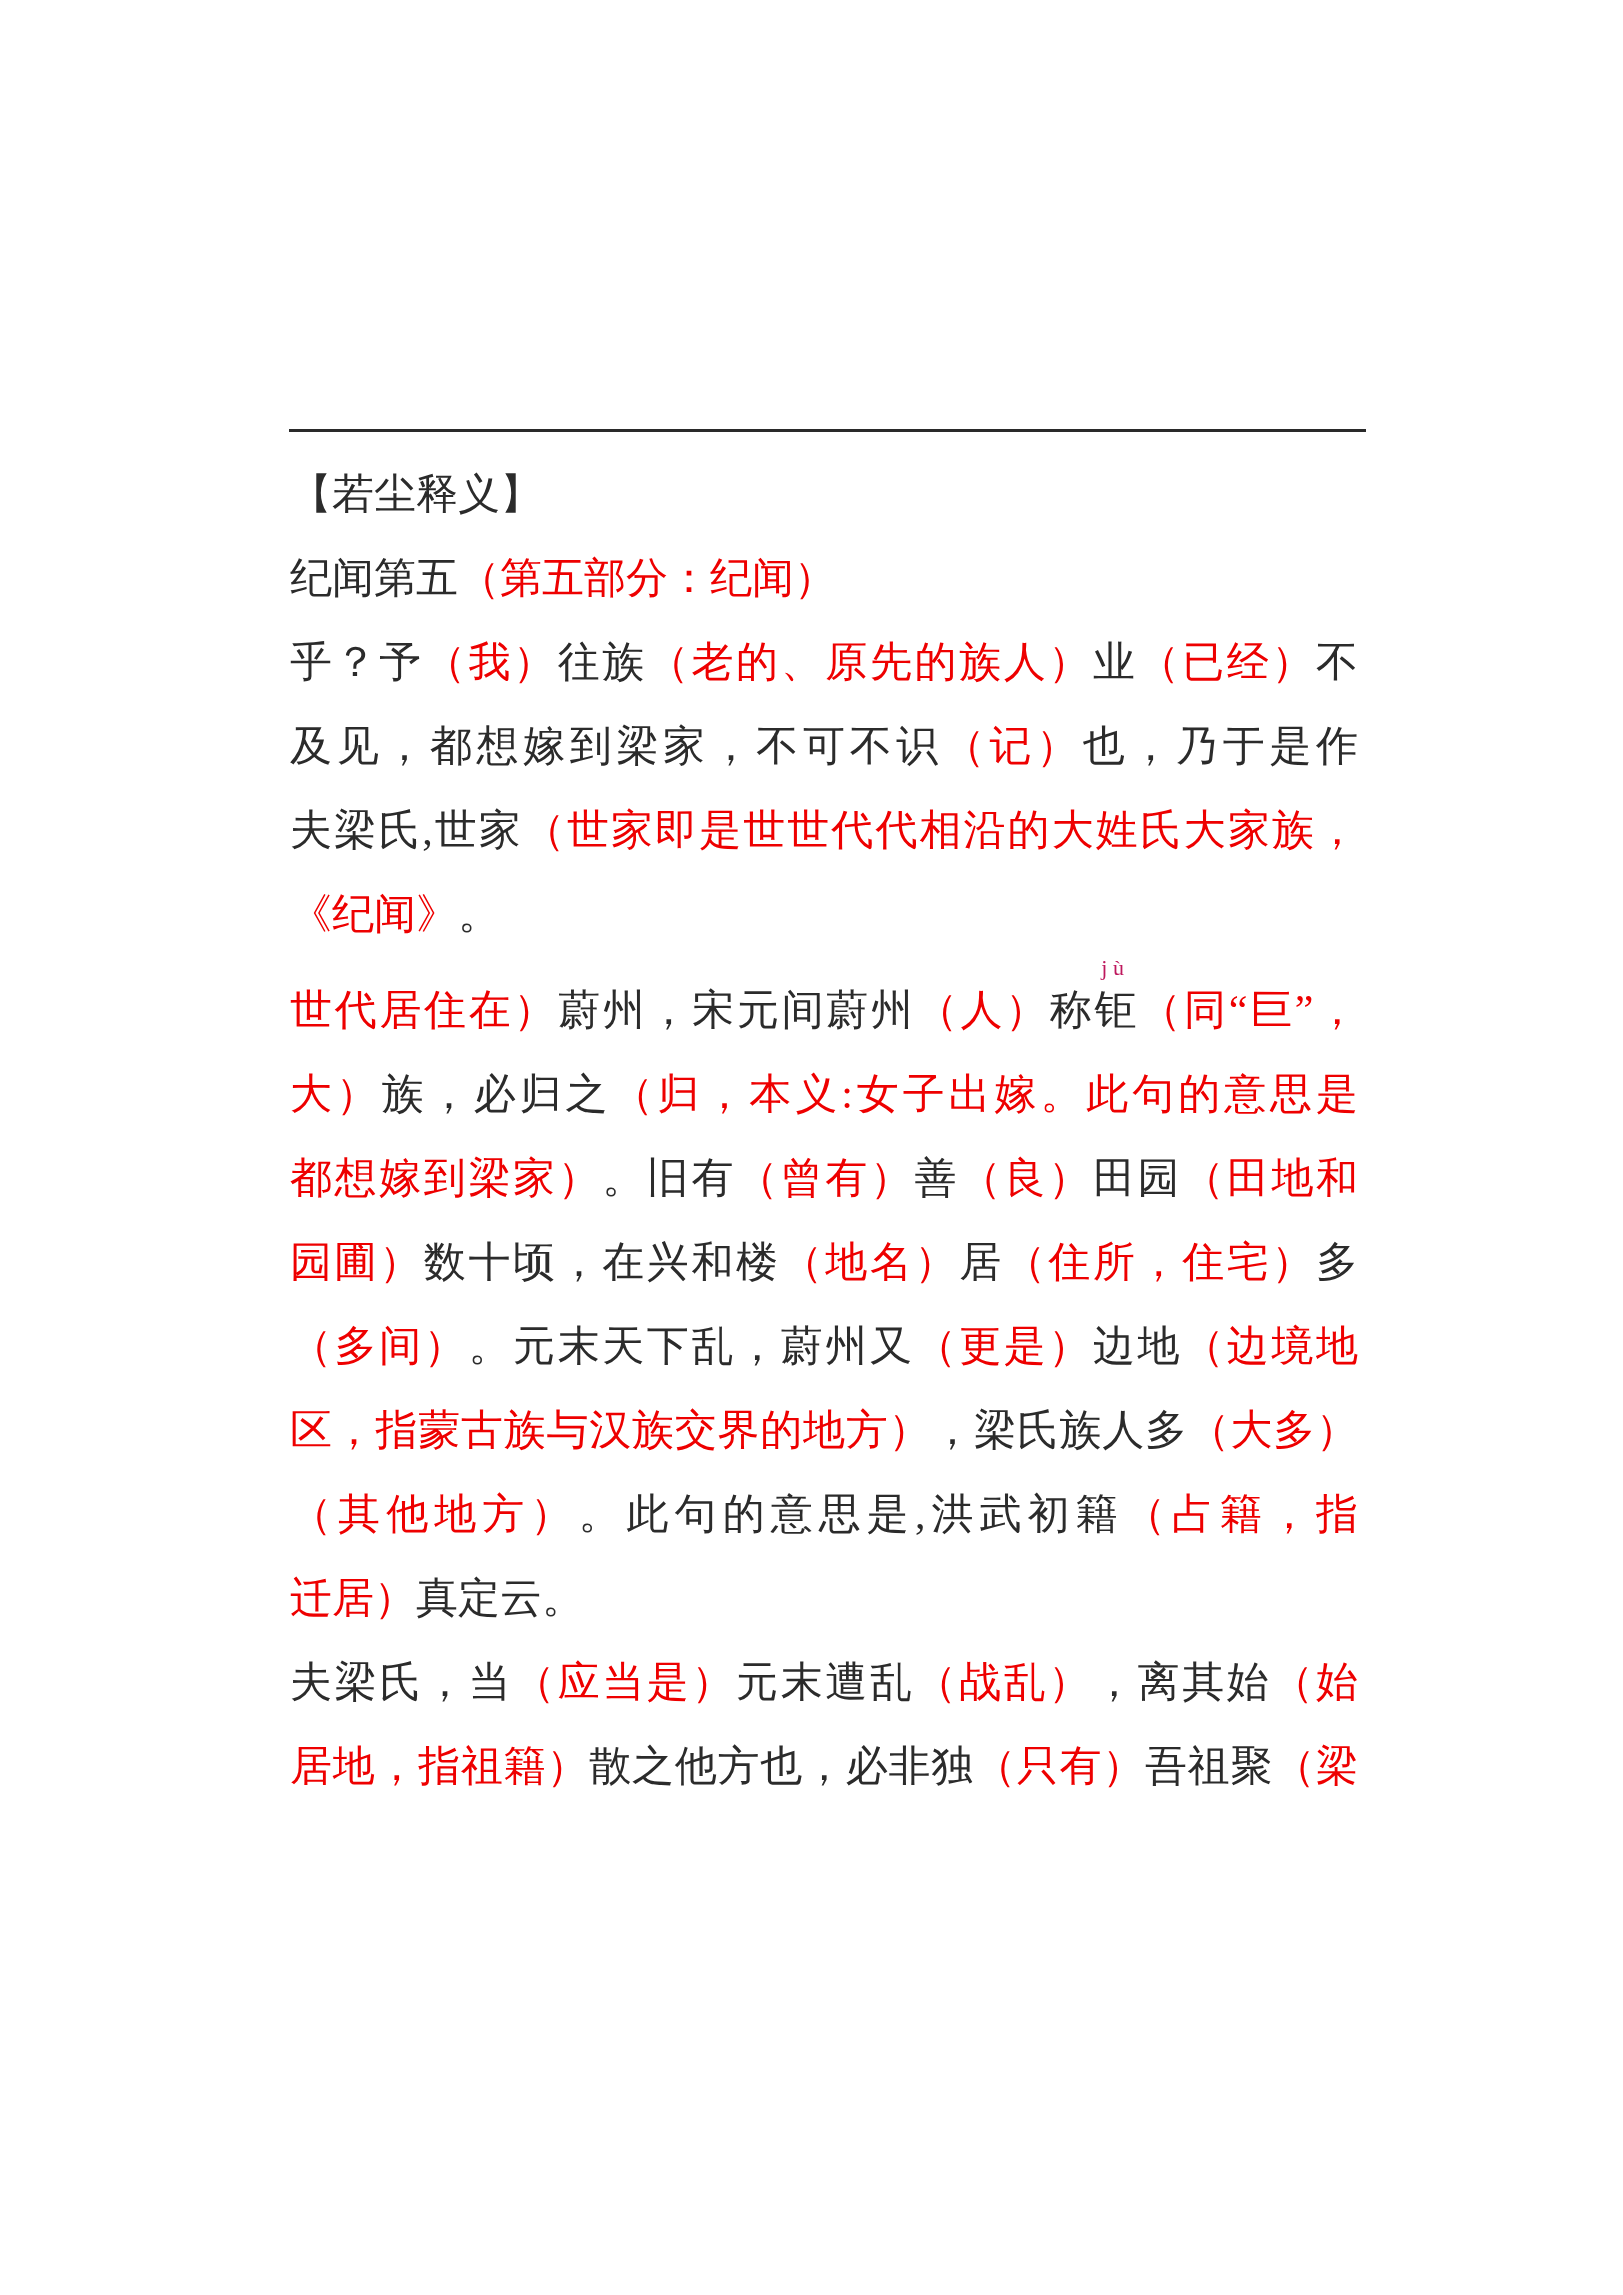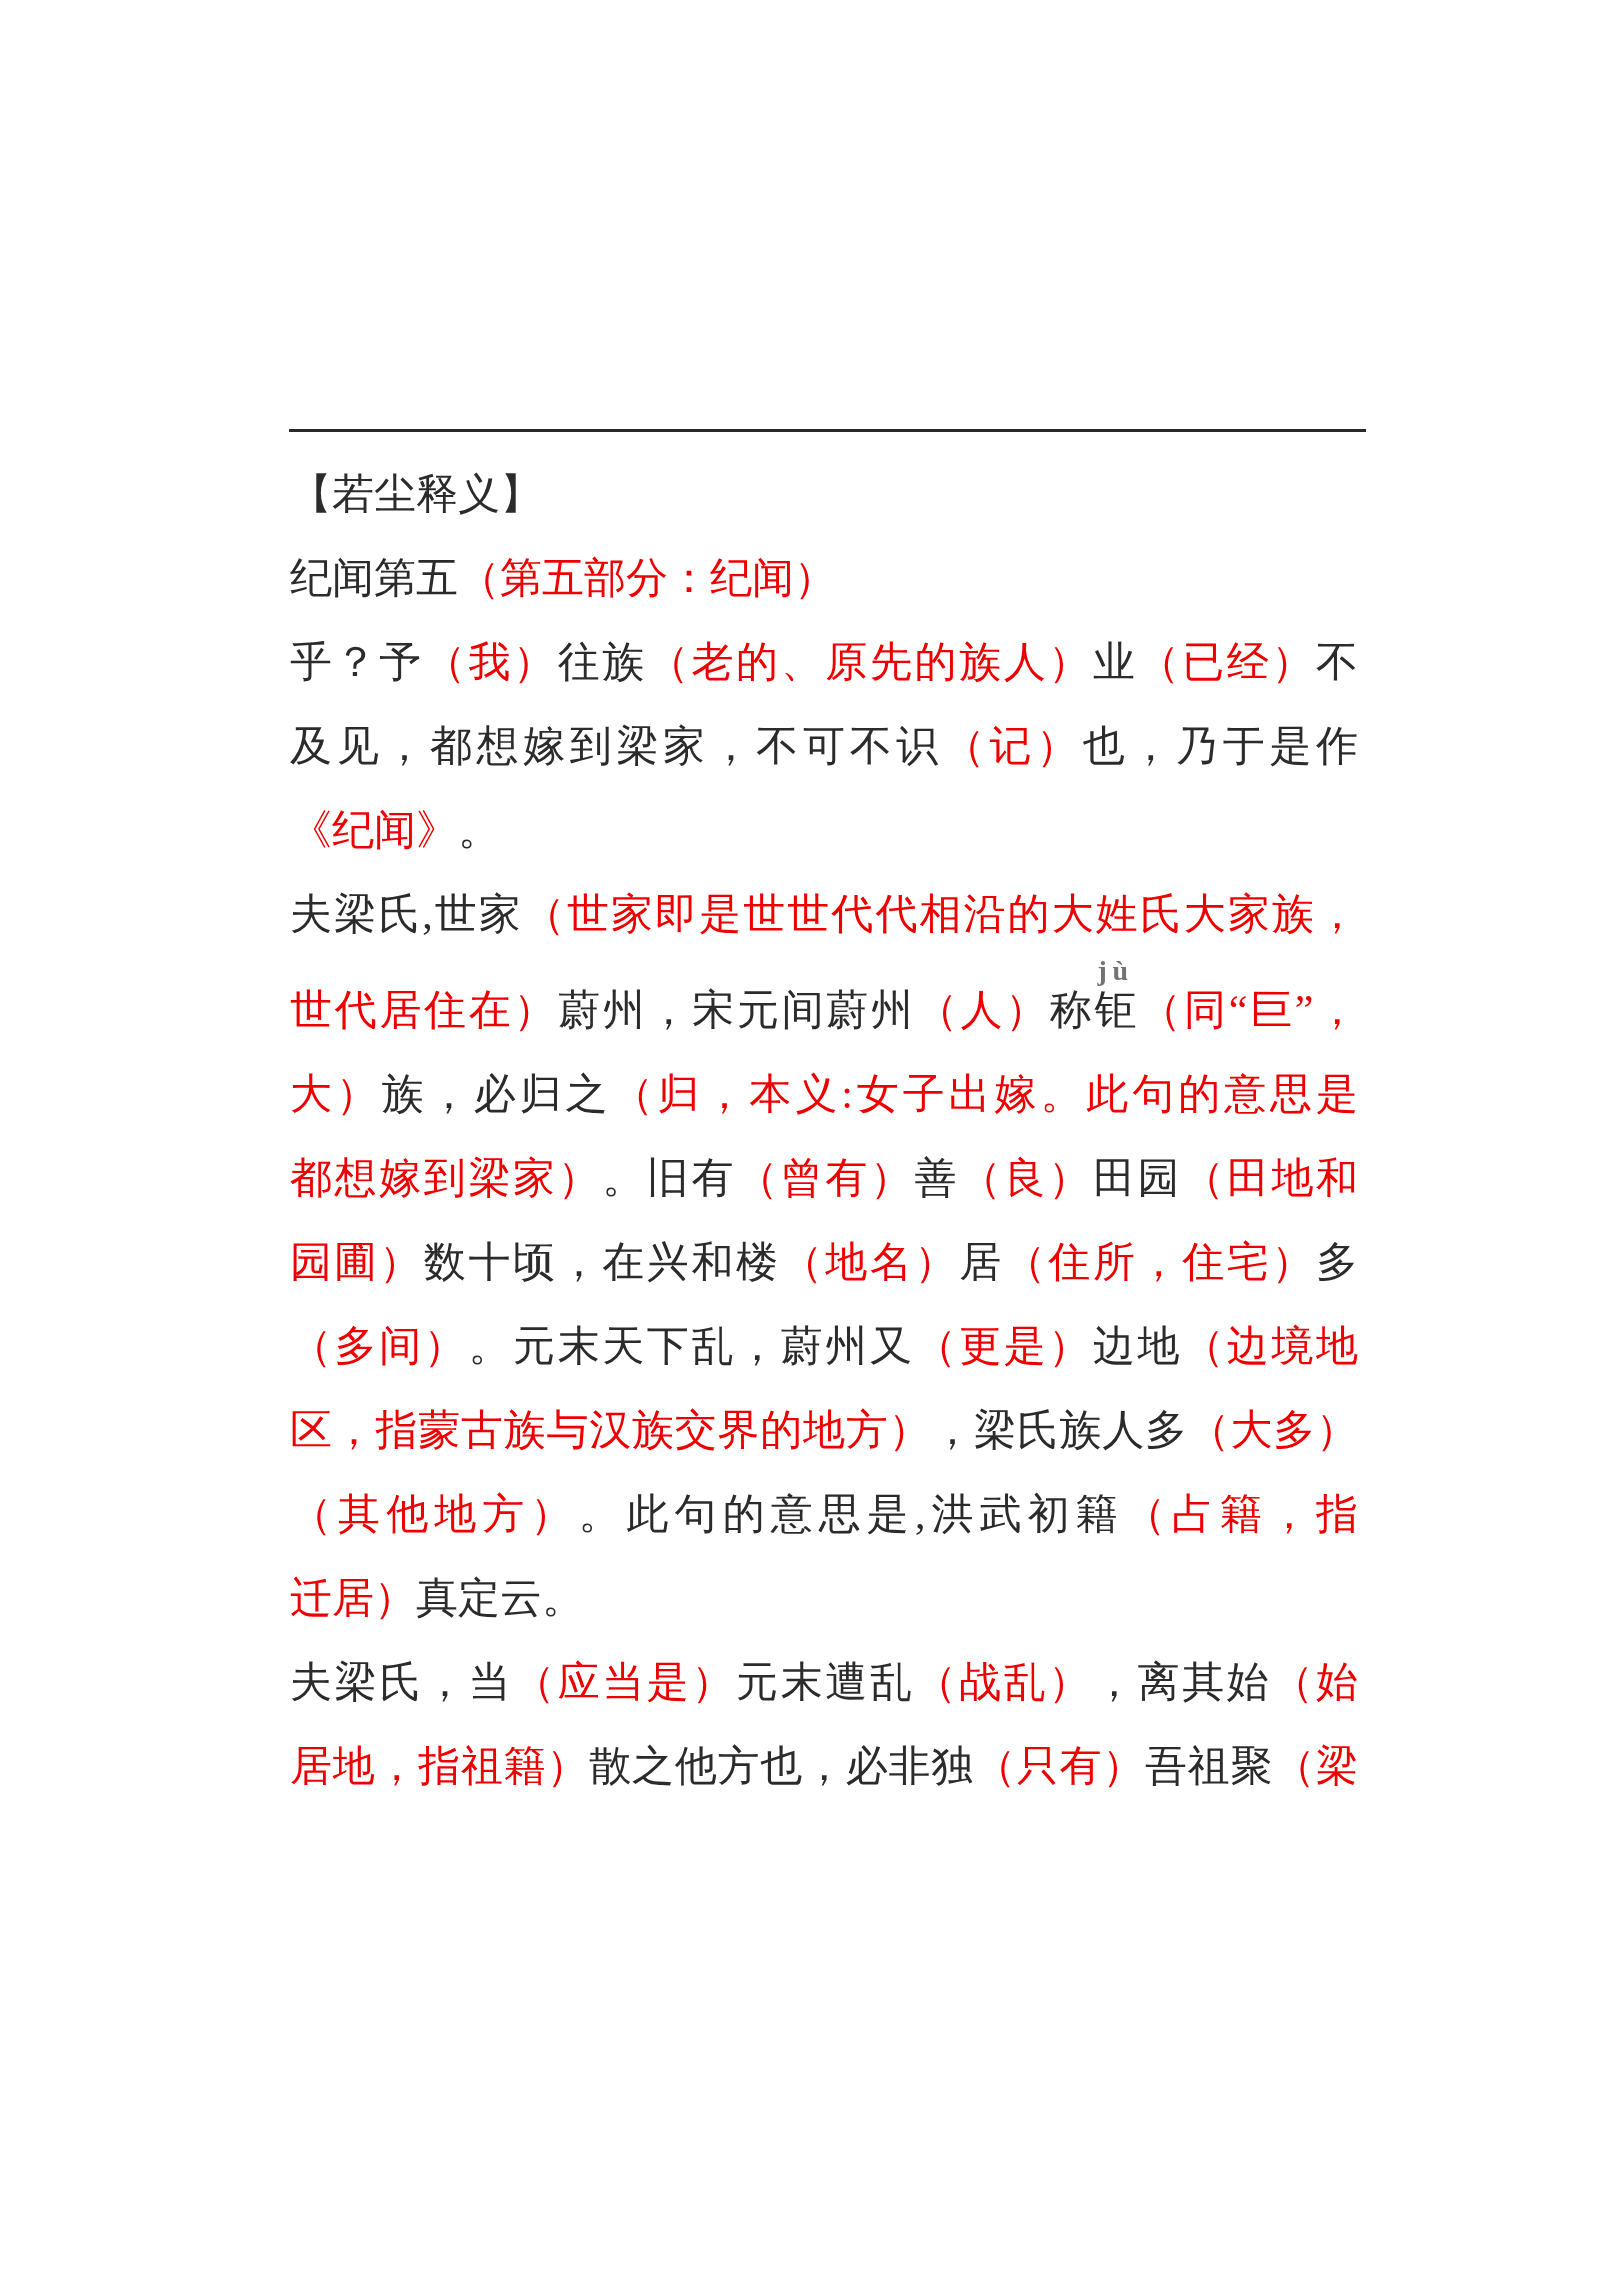--- a/index.html
+++ b/index.html
@@ -60,40 +60,40 @@
     position: relative;
     display: inline-block;
     line-height: normal;
     vertical-align: baseline;
   }
   .py {
     position: absolute;
     left: 50%;
     transform: translateX(-50%);
     top: -24.5px;
-    font-size: 28px;
+    font-size: 22px;
     line-height: 1;
     letter-spacing: 5.7px;
-    font-weight: 700;
-    color: #737373;
+    font-weight: 400;
+    color: #be185d;
     white-space: nowrap;
   }
 </style>
 </head>
 <body>
 
 <div class="page">
   <div class="rule"></div>
   <div class="content" id="text-body">
       <div class="line"><span class="seg-k">【若尘释义】</span></div>
       <div class="line"><span class="seg-k">纪闻第五</span><span class="seg-r">（第五部分：纪闻）</span></div>
       <div class="line just"><span class="seg-k">乎？予</span><span class="seg-r">（我）</span><span class="seg-k">往族</span><span class="seg-r">（老的、原先的族人）</span><span class="seg-k">业</span><span class="seg-r">（已经）</span><span class="seg-k">不</span></div>
       <div class="line just"><span class="seg-k">及见，都想嫁到梁家，不可不识</span><span class="seg-r">（记）</span><span class="seg-k">也，乃于是作</span></div>
+      <div class="line just"><span class="seg-k">夫梁氏,世家</span><span class="seg-r">（世家即是世世代代相沿的大姓氏大家族，</span></div>
       <div class="line"><span class="seg-r">《纪闻》</span><span class="seg-k">。</span></div>
-      <div class="line just"><span class="seg-k">夫梁氏,世家</span><span class="seg-r">（世家即是世世代代相沿的大姓氏大家族，</span></div>
       <div class="spacer"></div>
       <div class="line just"><span class="seg-r">世代居住在）</span><span class="seg-k">蔚州，宋元间蔚州</span><span class="seg-r">（人）</span><span class="seg-k">称</span><span class="seg-k rb">钜<span class="py">jù</span></span><span class="seg-r">（同“巨”，</span></div>
       <div class="line just"><span class="seg-r">大）</span><span class="seg-k">族，必归之</span><span class="seg-r">（归，本义:女子出嫁。此句的意思是</span></div>
       <div class="line just"><span class="seg-r">都想嫁到梁家）</span><span class="seg-k">。旧有</span><span class="seg-r">（曾有）</span><span class="seg-k">善</span><span class="seg-r">（良）</span><span class="seg-k">田园</span><span class="seg-r">（田地和</span></div>
       <div class="line just"><span class="seg-r">园圃）</span><span class="seg-k">数十顷，在兴和楼</span><span class="seg-r">（地名）</span><span class="seg-k">居</span><span class="seg-r">（住所，住宅）</span><span class="seg-k">多</span></div>
       <div class="line just"><span class="seg-r">（多间）</span><span class="seg-k">。元末天下乱，蔚州又</span><span class="seg-r">（更是）</span><span class="seg-k">边地</span><span class="seg-r">（边境地</span></div>
       <div class="line just"><span class="seg-r">区，指蒙古族与汉族交界的地方）</span><span class="seg-k">，梁氏族人多</span><span class="seg-r">（大多）</span></div>
       <div class="line just"><span class="seg-r">（其他地方）</span><span class="seg-k">。此句的意思是,洪武初籍</span><span class="seg-r">（占籍，指</span></div>
       <div class="line"><span class="seg-r">迁居）</span><span class="seg-k">真定云。</span></div>
       <div class="line just"><span class="seg-k">夫梁氏，当</span><span class="seg-r">（应当是）</span><span class="seg-k">元末遭乱</span><span class="seg-r">（战乱）</span><span class="seg-k">，离其始</span><span class="seg-r">（始</span></div>

